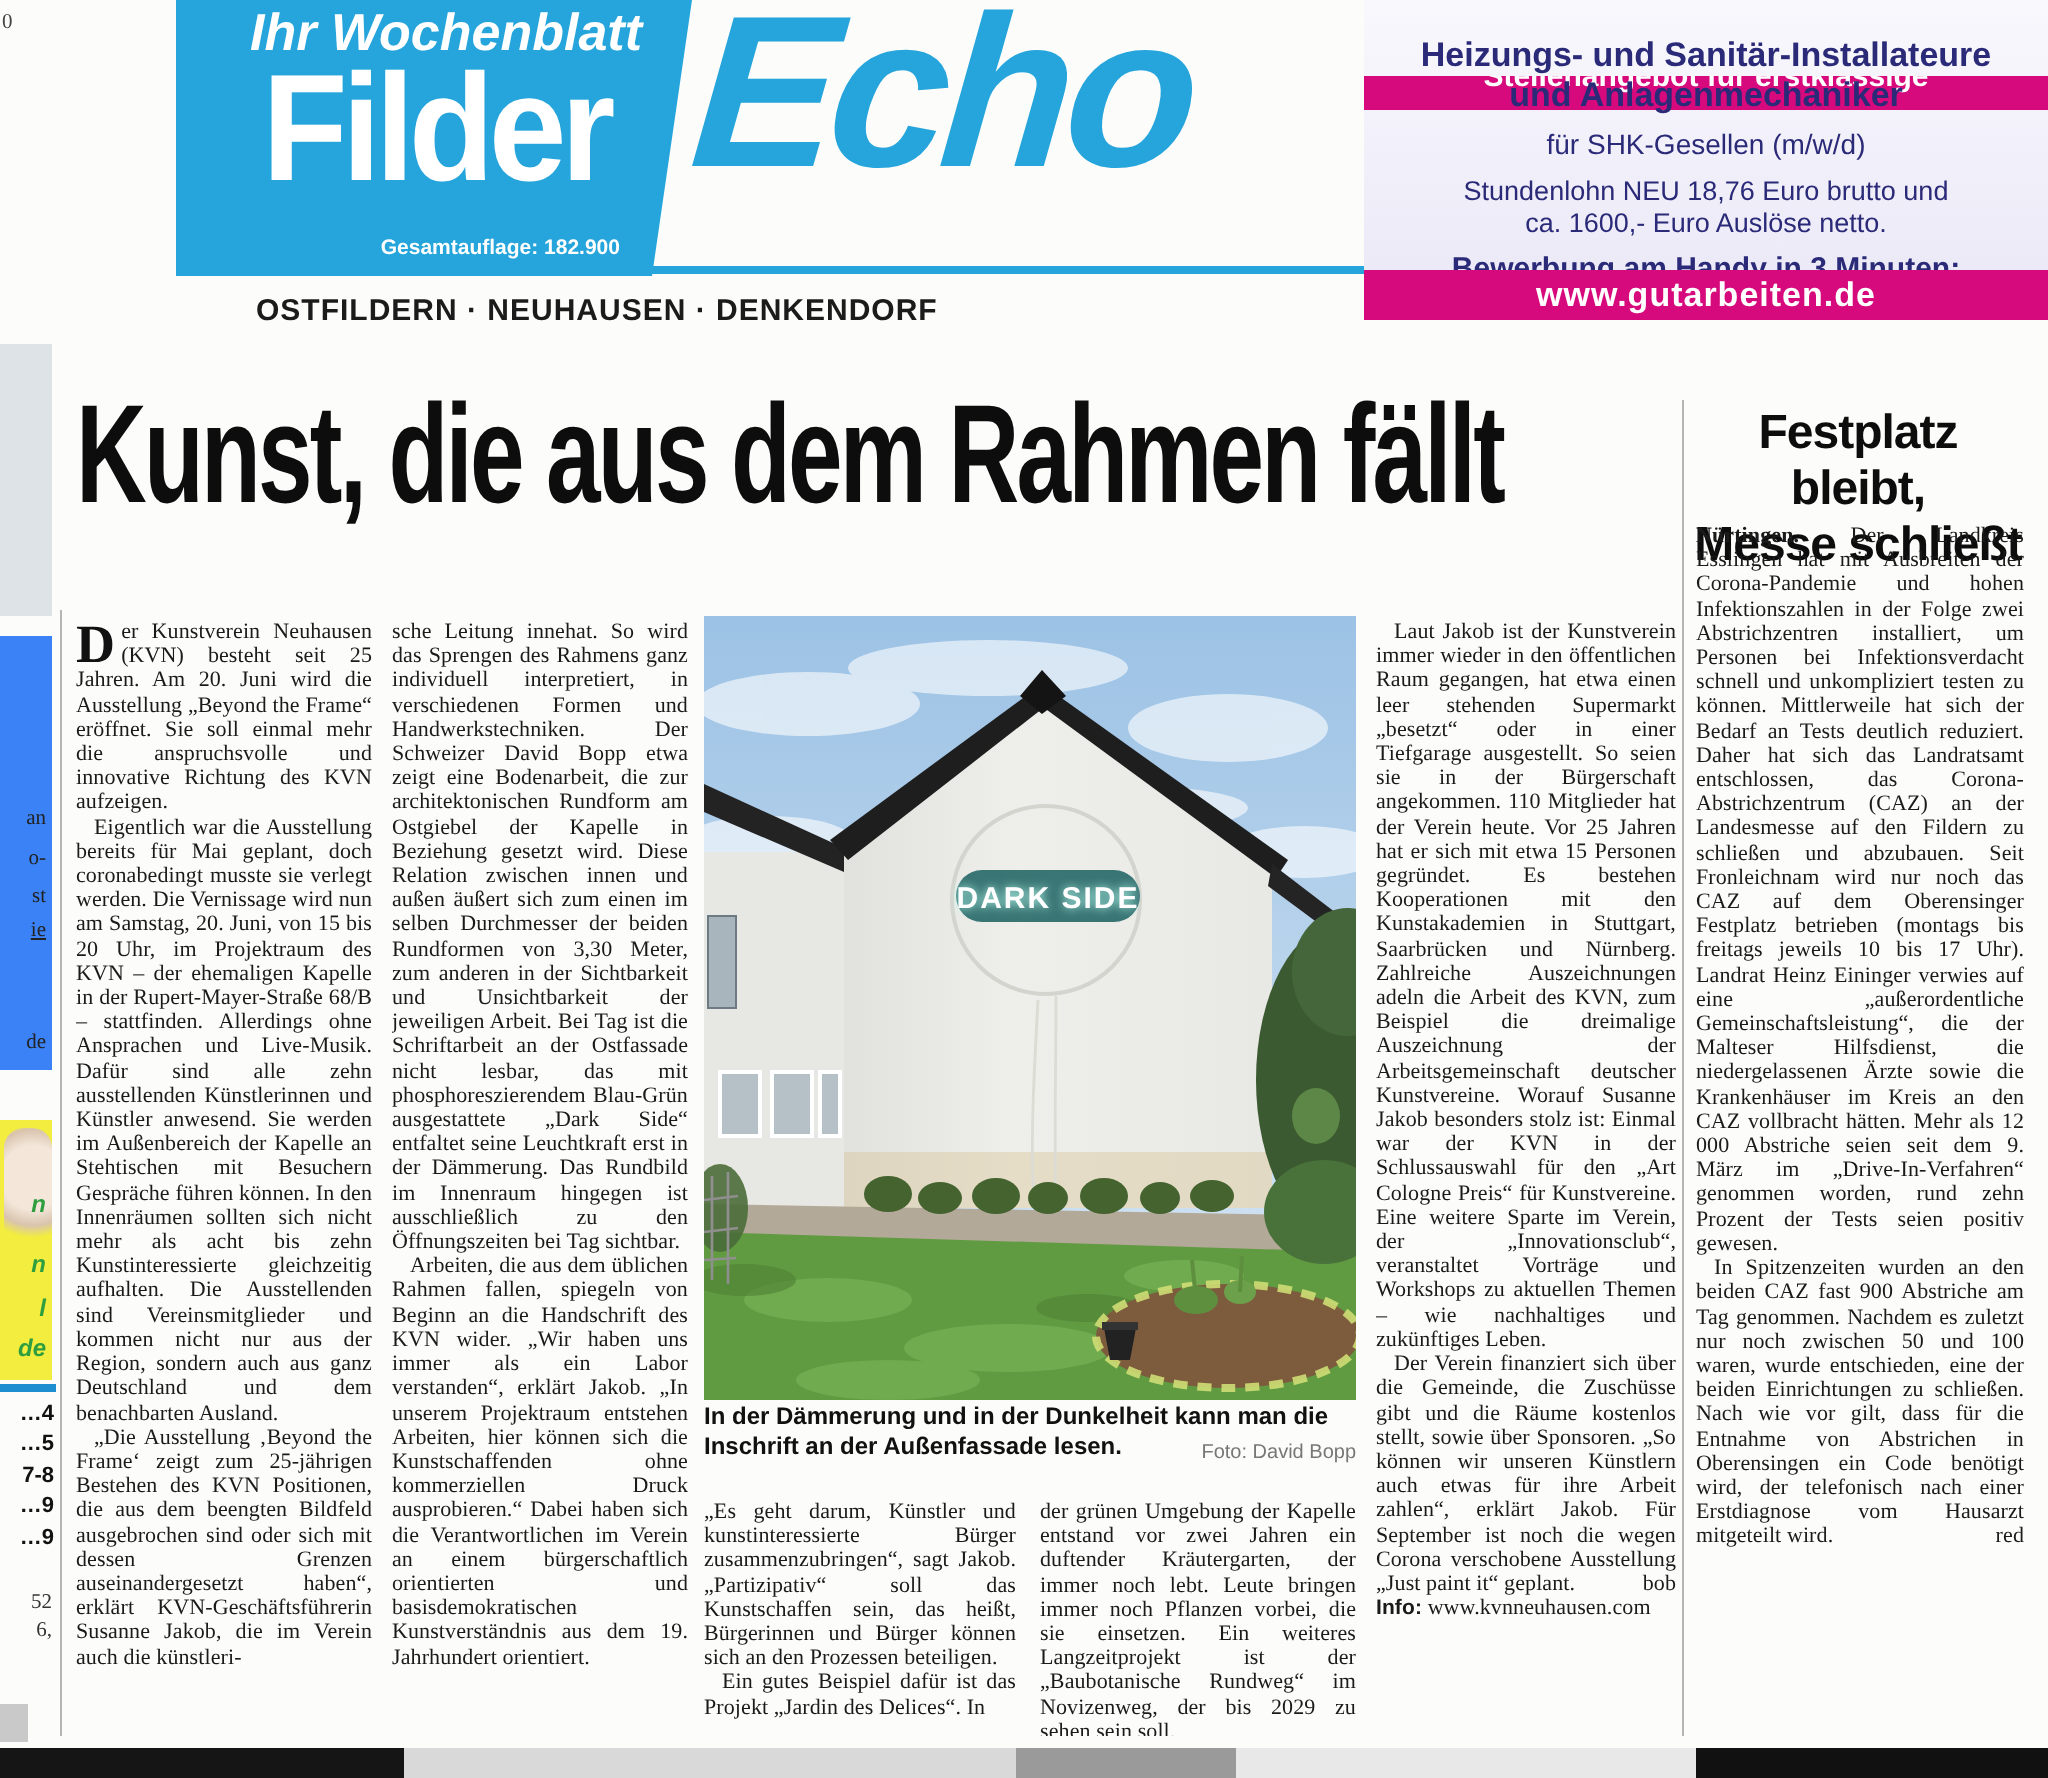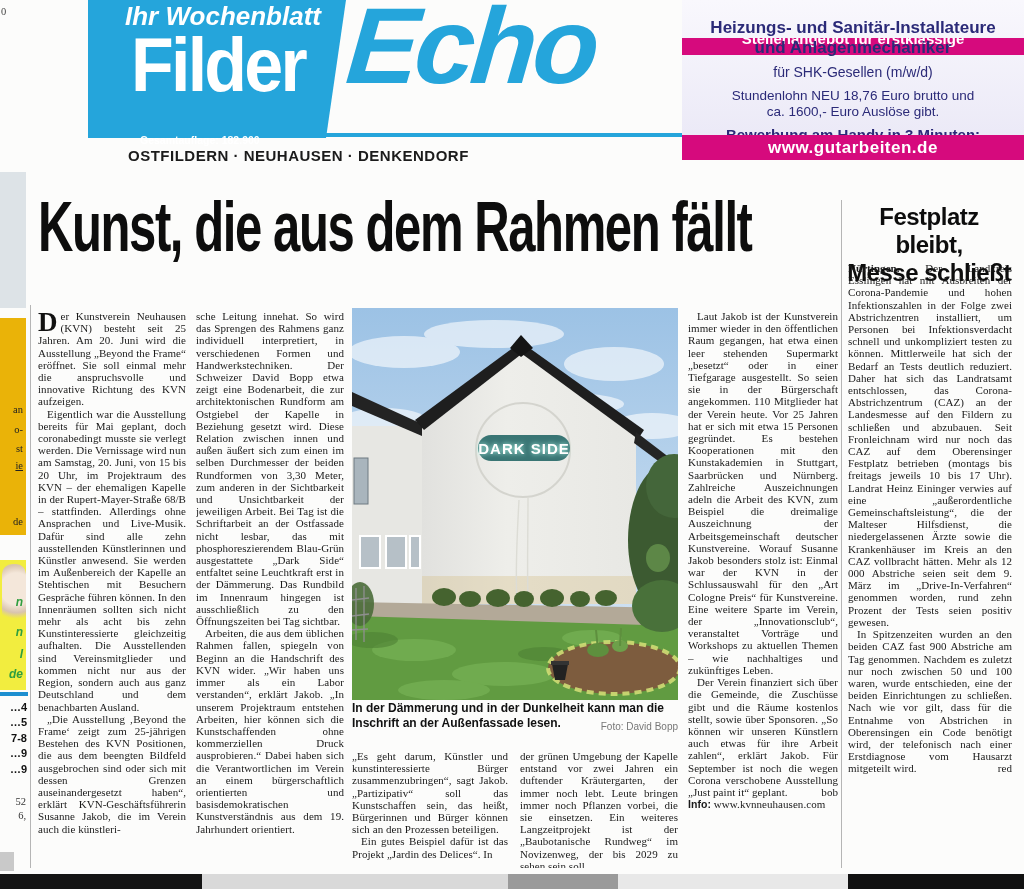--- a/index.html
+++ b/index.html
@@ -8,22 +8,22 @@
   .abs{position:absolute;}
 
   
   .blue-box{left:88px;top:0;width:258px;height:138px;background:#25a5db;
             clip-path:polygon(0 0,100% 0,calc(100% - 20px) 100%,0 100%);}
   .tagline{left:104px;top:1px;width:238px;text-align:center;color:#fff;
            font:italic 800 26px/30px "Liberation Sans",sans-serif;}
   .filder{left:96px;top:24px;width:244px;text-align:center;color:#fff;
           font:800 76px/82px "Liberation Sans",sans-serif;letter-spacing:-3px;
           transform:scaleX(.92);transform-origin:center top;}
-  .circulation{left:140px;top:118px;width:170px;text-align:left;color:#fff;
-               font:700 10.5px/13px "Liberation Sans",sans-serif;margin-top:16px;}
+  .circulation{left:140px;top:118px;width:170px;text-align:right;color:#fff;
+               font:700 10.5px/13px "Liberation Sans",sans-serif;}
   .echo{left:342px;top:-16px;color:#25a5db;font:italic 900 108px/124px "Liberation Sans",sans-serif;
         letter-spacing:-4px;transform:skewX(-5deg);transform-origin:left bottom;}
   .blue-rule{left:322px;top:133px;width:360px;height:4px;background:#25a5db;}
   .cities{left:128px;top:146px;font:700 15px/19px "Liberation Sans",sans-serif;
           color:#1b1b1b;letter-spacing:.5px;}
 
   
   .ad{left:682px;top:0;width:342px;height:160px;background:linear-gradient(#f9f8fd,#e9e7f6);
       font-family:"Liberation Sans",sans-serif;}
   .ad-banner{position:absolute;left:0;width:100%;background:#d60a7d;color:#fff;
@@ -63,21 +63,21 @@
   
   .caption{left:352px;top:701px;width:326px;height:42px;
            font:700 12px/15px "Liberation Sans",sans-serif;color:#111;}
   .credit{position:absolute;right:0;bottom:10px;font:400 10px/12px "Liberation Sans",sans-serif;color:#777;}
 
   
   .vrule{width:1px;background:#b5b5b5;}
   
   .edge-frag{font:400 10.5px/12px "Liberation Serif",serif;color:#444;}
   .edge-box1{left:0;top:172px;width:26px;height:136px;background:#dde3e7;}
-  .edge-box2{left:0;top:318px;width:26px;height:217px;background:#eab308;}
+  .edge-box2{left:0;top:318px;width:26px;height:217px;background:#3b82f6;}
   .edge-box2 span{position:absolute;right:3px;font:400 10.5px/12px "Liberation Serif",serif;color:#222;}
   .edge-box3{left:0;top:560px;width:26px;height:130px;background:#f2ed3f;overflow:hidden;}
   .edge-box3 .photo-blob{position:absolute;left:2px;top:4px;width:24px;height:62px;
                          background:radial-gradient(circle at 60% 40%,#f4e7da 0 40%,#d9c4ae 60%,#f2ed3f 75%);
                          border-radius:10px;}
   .edge-box3 span{position:absolute;right:3px;color:#2f9e3f;font:italic 700 12px/13px "Liberation Sans",sans-serif;}
   .edge-blueline{left:0;top:692px;width:28px;height:4px;background:#1d8fd0;}
   .edge-index{left:0;top:700px;width:27px;text-align:right;
               font:700 11px/15.4px "Liberation Sans",sans-serif;color:#111;}
   .edge-bottom{left:0;top:795px;width:26px;text-align:right;
@@ -131,21 +131,21 @@
 
   <div class="abs ad">
     <div class="ad-banner ad-banner-top">
       <span>Stellenangebot für erstklassige</span>
     </div>
     <div class="ad-body">
       <div class="ad-l1">Heizungs- und Sanitär-Installateure</div>
       <div class="ad-l2">und Anlagenmechaniker</div>
       <div class="ad-l3">für SHK-Gesellen (m/w/d)</div>
       <div class="ad-l4">Stundenlohn NEU 18,76 Euro brutto und</div>
-      <div class="ad-l5">ca. 1600,- Euro Auslöse gibt.</div>
+      <div class="ad-l5">ca. 1600,- Euro Auslöse netto.</div>
       <div class="ad-l6">Bewerbung am Handy in 3 Minuten:</div>
     </div>
     <div class="ad-banner ad-banner-bottom">www.gutarbeiten.de</div>
   </div>
 
   <div class="abs headline-wrap">
     <div class="headline">Kunst, die aus dem Rahmen fällt</div>
   </div>
 
   <div class="abs side-headline">

